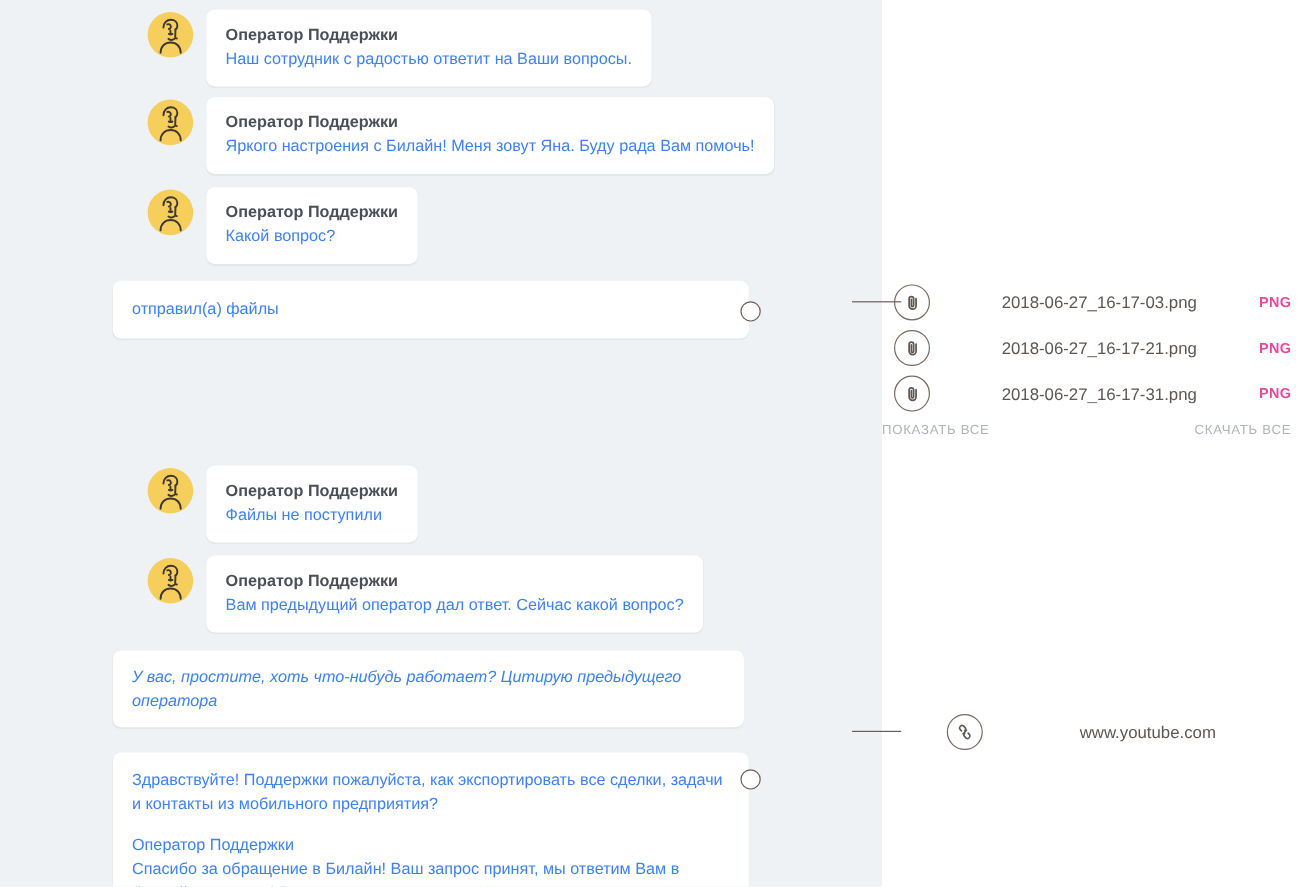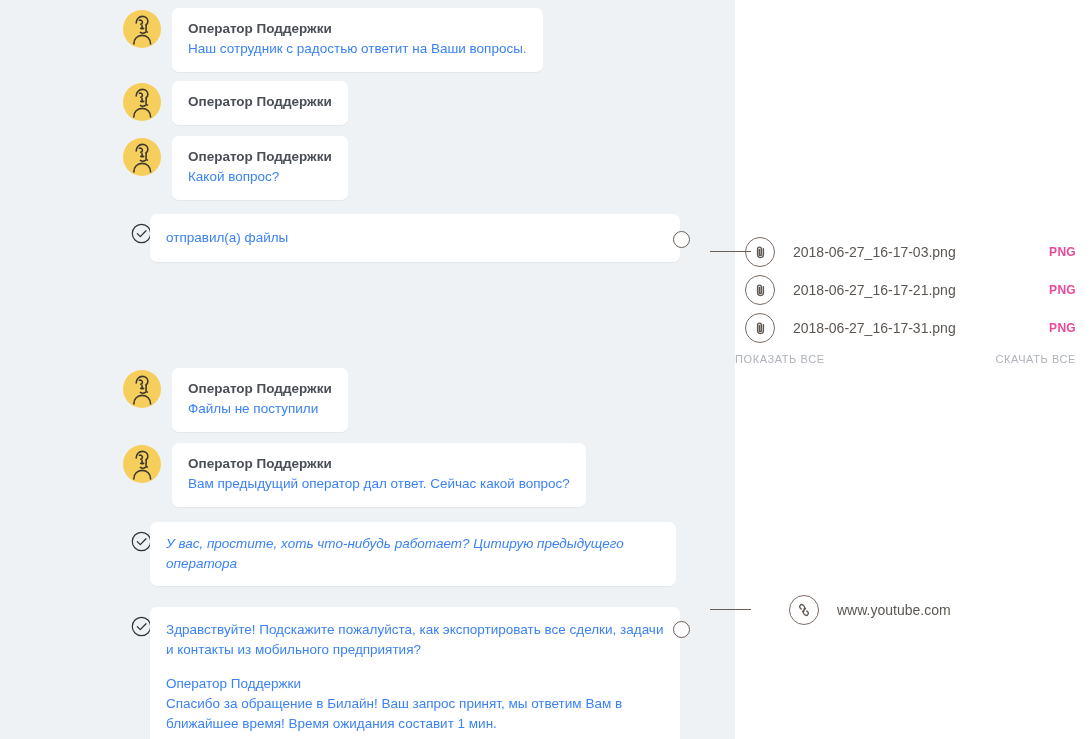--- a/index.html
+++ b/index.html
@@ -35,21 +35,21 @@
   }
 
   .msg-row {
     display: flex;
     align-items: flex-start;
     padding: 0 14px 0 122px;
     margin-bottom: 9px;
     position: relative;
   }
   .msg-row.user-row {
-    padding-left: 110px;
+    padding-left: 54px;
   }
 
   
   .avatar {
     position: absolute;
     left: 123px;
     top: 2px;
     width: 38px;
     height: 38px;
     border-radius: 50%;
@@ -137,20 +137,21 @@
   }
   .attach-group {
     position: absolute;
     left: 0; right: 0;
   }
   .attach-row {
     display: flex;
     align-items: center;
     height: 38px;
     padding: 0 14px 0 10px;
+    text-align: center;
   }
   .attach-icon {
     width: 30px; height: 30px;
     flex: 0 0 30px;
     border: 1px solid #7a6a60;
     border-radius: 50%;
     display: flex;
     align-items: center;
     justify-content: center;
     background: #fff;
@@ -224,20 +225,21 @@
               <path d="M16.4 10.3c1.4-.5 2.6.2 2.9 1.4.3 1.2-.4 2.3-1.6 2.5"></path>
               <path d="M19.0 15.4c.1 1.0.1 1.8.1 2.4"></path>
               <path d="M17.7 18.3c.9.5 2.1.5 3.0 0"></path>
               <path d="M22.4 22.3c-1.3 1.0-3.6 1.1-5.0.1"></path>
               <path d="M10.8 34.0c0-5.3 3.6-8.6 8.4-8.6 4.8 0 8.4 3.3 8.4 8.6"></path>
             </g>
           </svg>
         </span>
         <div class="bubble op">
           <div class="sender">Оператор Поддержки</div>
+          <div class="body-text">Яркого настроения с Билайн! Меня зовут Яна. Буду рада Вам помочь!</div>
         </div>
       </div>
 
       <div class="msg-row" style="margin-bottom:14px;">
         <span class="avatar">
           <svg width="38" height="38" viewBox="0 0 38 38" aria-hidden="true">
             <g fill="none" stroke="#3d3730" stroke-width="1.6" stroke-linecap="round" stroke-linejoin="round">
               <path d="M13.2 13.0c0-4.0 2.8-6.6 6.2-6.6 3.2 0 5.4 2.2 5.4 5.0 0 1.6-.6 2.6-1.6 3.2"></path>
               <path d="M23.2 14.6c0 3.2-.2 5.0-.2 6.2 0 .9.6 1.3 1.4 1.3"></path>
               <path d="M16.4 10.3c1.4-.5 2.6.2 2.9 1.4.3 1.2-.4 2.3-1.6 2.5"></path>
@@ -322,21 +324,21 @@
       </div>
 
       <div class="msg-row user-row" style="margin-bottom:0;">
         <span class="status-check">
           <svg width="21" height="21" viewBox="0 0 21 21" aria-hidden="true">
             <circle cx="10.5" cy="10.5" r="9.2" fill="none" stroke="#2f3338" stroke-width="1.2"></circle>
             <path d="M6.3 10.6 L9.3 13.6 L15.0 7.7" fill="none" stroke="#2f3338" stroke-width="1.3" stroke-linecap="round" stroke-linejoin="round"></path>
           </svg>
         </span>
         <div class="bubble user" style="width:530px;padding-top:13px;padding-bottom:20px;">
-          <div class="body-text block">Здравствуйте! Подскажите пожалуйста, как экспортировать все сделки, задачи и контакты из мобильного предприятия?</div>
+          <div class="body-text block">Здравствуйте! Поддержки пожалуйста, как экспортировать все сделки, задачи и контакты из мобильного предприятия?</div>
           <div class="body-text block">Оператор Поддержки
 Спасибо за обращение в Билайн! Ваш запрос принят, мы ответим Вам в ближайшее время! Время ожидания составит 1 мин.</div>
 
           <span class="knob k2"></span>
         </div>
       </div>
 
     </div>
   </div>
 

